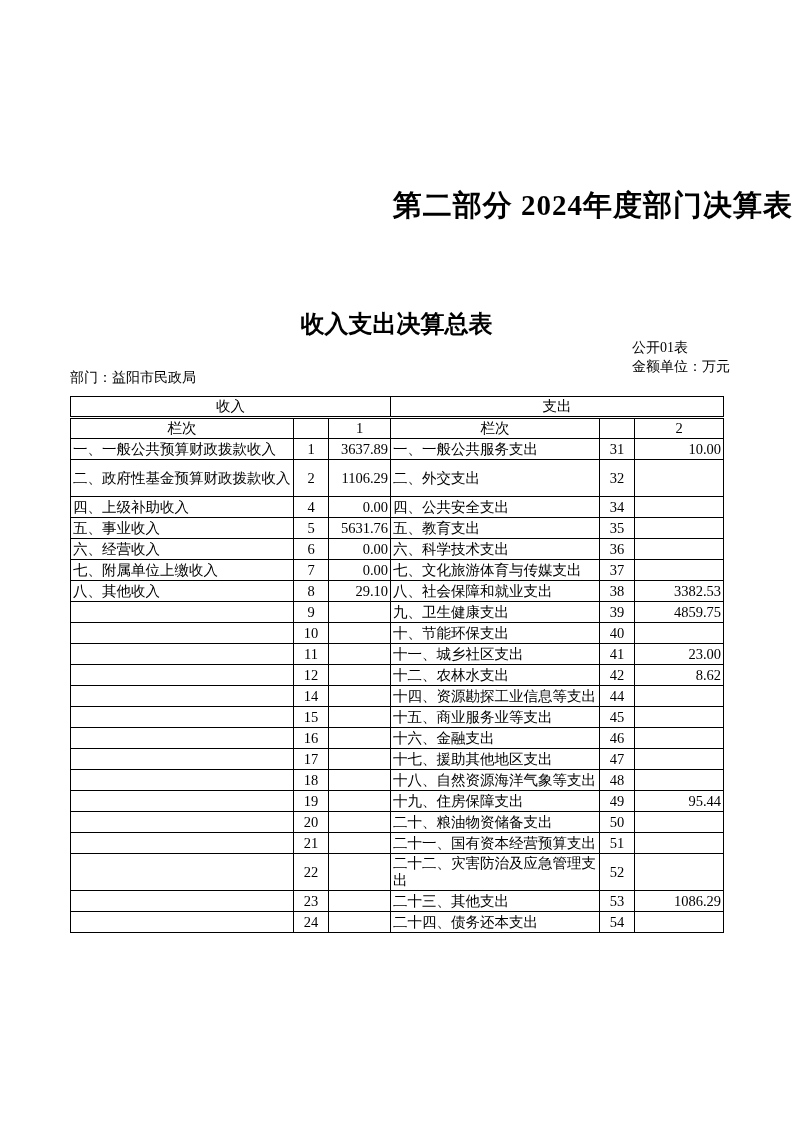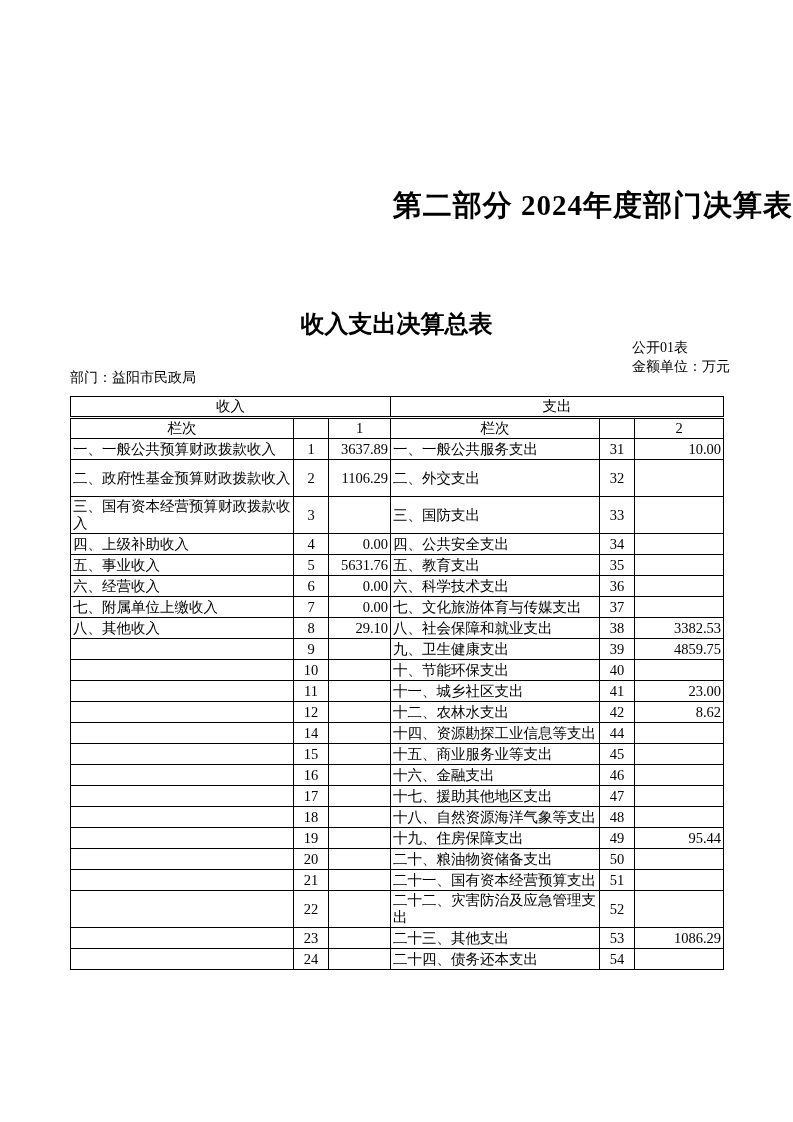--- a/index.html
+++ b/index.html
@@ -117,28 +117,20 @@
     <td class="num">10.00</td>
   </tr>
         <tr class="tall">
     <td class="item">二、政府性基金预算财政拨款收入</td>
     <td class="ctr">2</td>
     <td class="num">1106.29</td>
     <td class="item">二、外交支出</td>
     <td class="ctr">32</td>
     <td class="num"></td>
   </tr>
-        <tr class="tall">
-    <td class="item">三、国有资本经营预算财政拨款收入</td>
-    <td class="ctr">3</td>
-    <td class="num"></td>
-    <td class="item">三、国防支出</td>
-    <td class="ctr">33</td>
-    <td class="num"></td>
-  </tr>
         <tr>
     <td class="item">四、上级补助收入</td>
     <td class="ctr">4</td>
     <td class="num">0.00</td>
     <td class="item">四、公共安全支出</td>
     <td class="ctr">34</td>
     <td class="num"></td>
   </tr>
         <tr>
     <td class="item">五、事业收入</td>

